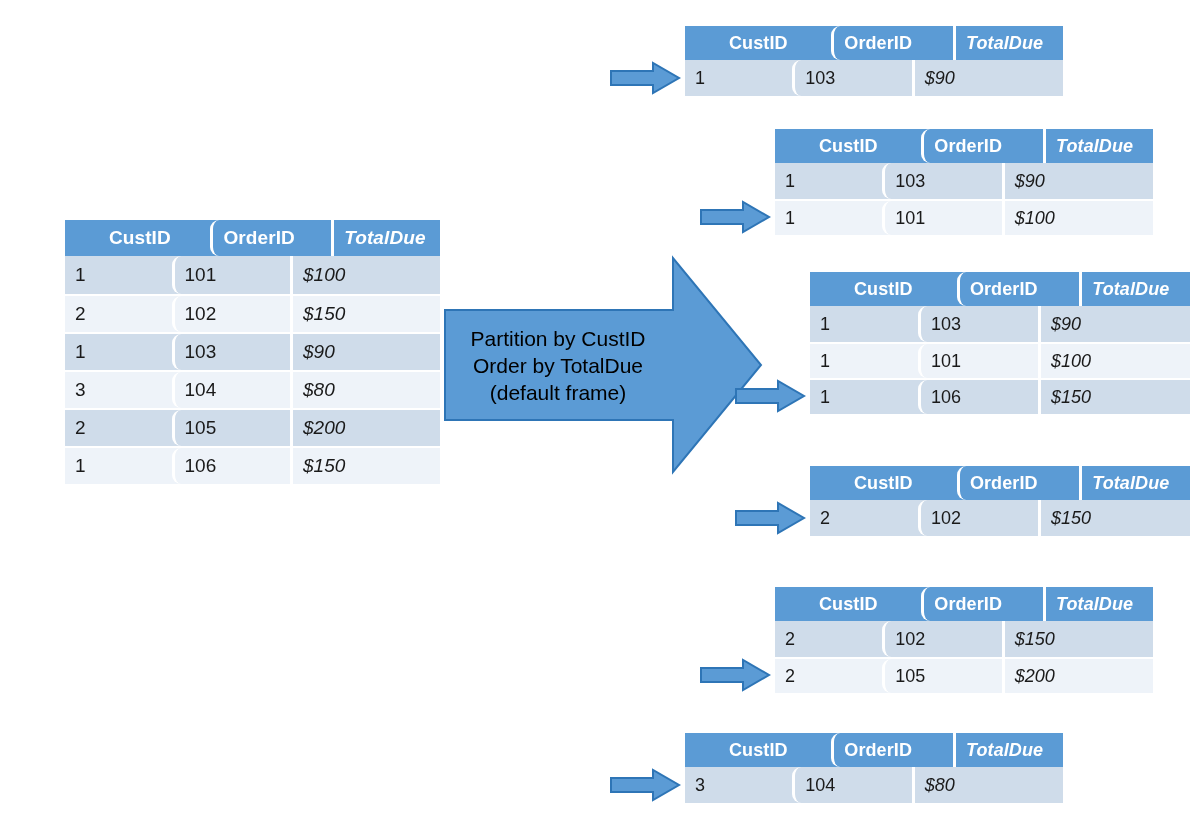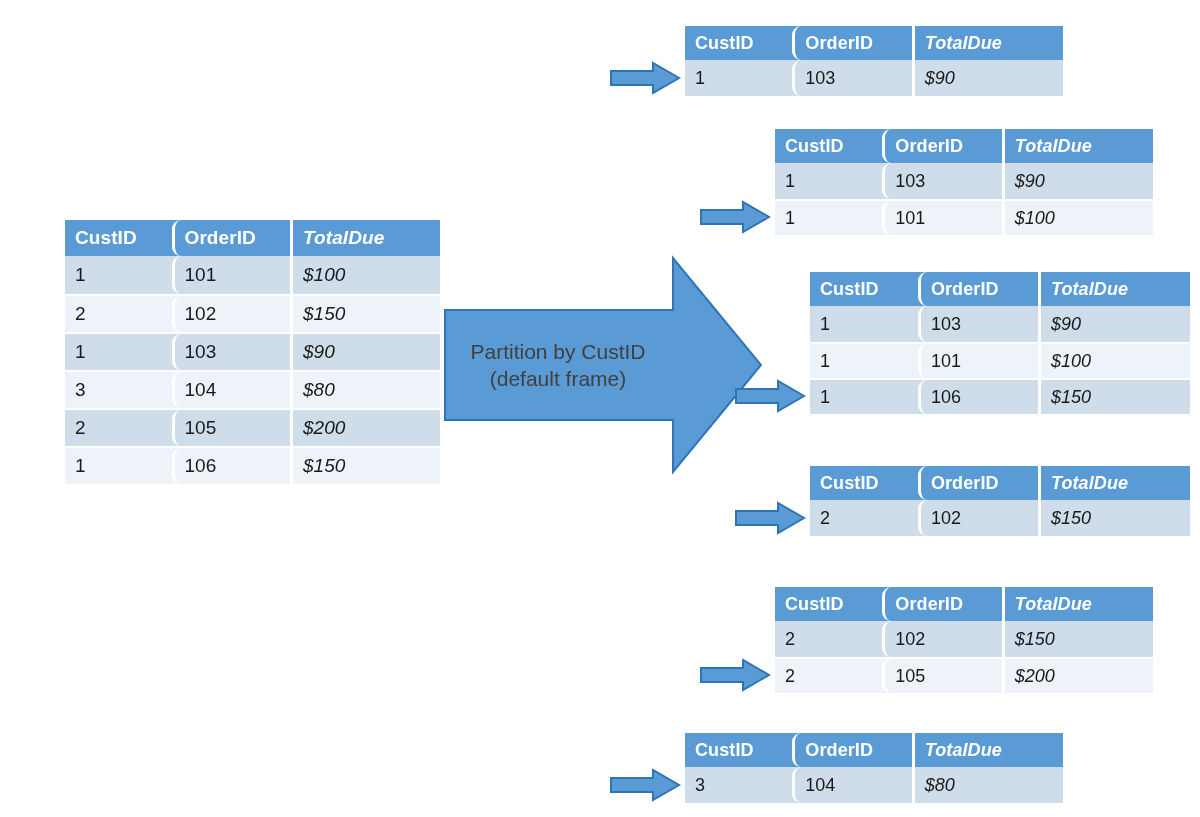--- a/index.html
+++ b/index.html
@@ -19,20 +19,21 @@
     box-sizing:border-box;
     display:flex;align-items:center;
     padding-left:10px;
     overflow:hidden;white-space:nowrap;
   }
   .tbl .cell + .cell{border-left:3px solid #ffffff;}
   .tbl .hdr{background:#5b9bd5;}
   .tbl .hdr .cell{
     color:#ffffff;font-weight:bold;
     letter-spacing:.1px;
+    margin-left:34px;
   }
   .tbl .band-a{background:#cfdcea;}
   .tbl .band-b{background:#eef3f9;}
   .tbl .body .cell{color:#1a1a1a;font-weight:normal;}
 
   
   .c0{width:28.4%;}
   .c1{width:31.6%;border-radius:9px;}
   .c2{width:40%;font-style:italic;}
 
@@ -47,21 +48,21 @@
   .result .hdr{height:34px;}
   .result .hdr .cell{font-size:18px;}
   .result .body .row{height:36px;}
 
   
   #big-arrow{position:absolute;left:443px;top:255px;width:320px;height:220px;}
   #big-arrow svg{display:block;width:320px;height:220px;}
   #big-arrow-text{
     position:absolute;left:443px;top:310px;width:230px;height:110px;
     display:flex;flex-direction:column;align-items:center;justify-content:center;
-    color:#404040;font-size:21px;line-height:27px;text-align:center;
+    color:#000000;font-size:21px;line-height:27px;text-align:center;
     pointer-events:none;
   }
 
   
   .mini-arrow{position:absolute;width:72px;height:34px;}
   .mini-arrow svg{display:block;width:72px;height:34px;}
 </style>
 </head>
 <body>
 
@@ -107,20 +108,21 @@
       </div>
     </div>
 
   <div id="big-arrow">
     <svg viewBox="0 0 320 220" xmlns="http://www.w3.org/2000/svg">
       <polygon points="2,55 230,55 230,3 318,110 230,217 230,165 2,165" fill="#5b9bd5" stroke="#2e75b6" stroke-width="2"></polygon>
     </svg>
   </div>
   <div id="big-arrow-text">
     <span>Partition by CustID</span>
+    <span>Order by TotalDue</span>
     <span>(default frame)</span>
   </div>
 
 <div class="tbl result" id="frame-table-1" style="left: 685px; top: 26px; width: 378px;">
       <div class="row hdr">
         <div class="cell c0">CustID</div>
         <div class="cell c1">OrderID</div>
         <div class="cell c2">TotalDue</div>
       </div>
       <div class="body">

